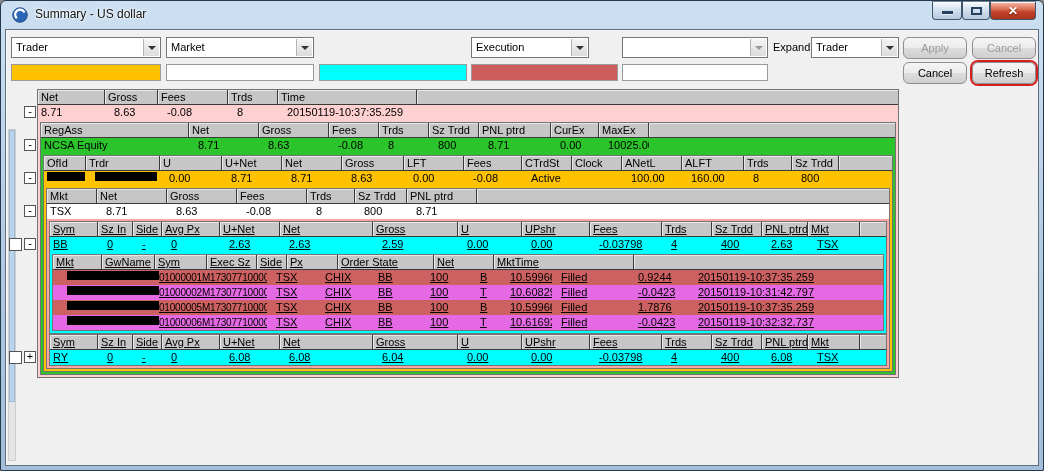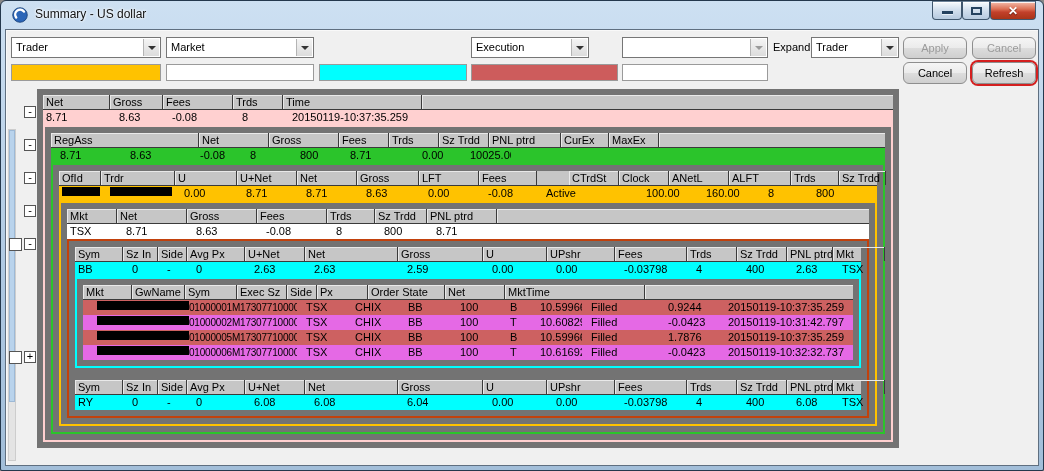--- a/index.html
+++ b/index.html
@@ -33,21 +33,21 @@
     border-right:4px solid transparent;border-top:4px solid #333;}
   .tri.dis{border-top-color:#9a9a9a;}
   .lbl{position:absolute;font-size:11px;color:#000;white-space:nowrap;}
   .field{position:absolute;height:17px;border:1px solid #9a9a9a;background:#fff;}
   .btn{position:absolute;height:22px;border:1px solid #8e8e8e;border-radius:6px;font-size:11px;
     background:linear-gradient(#f5f5f5,#ebebeb 50%,#dddddd 51%,#cfcfcf);text-align:center;line-height:20px;color:#000;}
   .btn.disabled{color:#9b9b9b;}
   .btn.hl{box-shadow:0 0 0 2px #d41f1f;}
   
   .grid-root{position:absolute;left:31px;top:59px;width:862px;}
-  .gtable{border:6px solid #737373;background:#c6c6c6;}
+  .gtable{border:1px solid #737373;background:#c6c6c6;}
   .wrap{padding:2px;}
   .trow{display:flex;height:15px;width:100%;}
   .tcell{height:100%;line-height:14px;font-size:11px;color:#000;overflow:hidden;
     white-space:nowrap;flex:0 0 auto;padding-left:3px;}
   .thead{background:#c6c6c6;border-bottom:1px solid #3a3a3a;}
   .thead .tcell{border-right:1px solid #3a3a3a;box-shadow:inset 1px 1px 0 #e9e9e9;}
   .thead .filler{border-right:none;}
   .drow .tcell{padding-left:9px;}
   .drow .tcell.c0{padding-left:3px;}
   .tcell.filler{flex:1 1 auto;padding-left:0;}
@@ -156,20 +156,21 @@
                 <div class="tcell c2" style="width: 70px;">Gross</div>
                 <div class="tcell c3" style="width: 50px;">Fees</div>
                 <div class="tcell c4" style="width: 50px;">Trds</div>
                 <div class="tcell c5" style="width: 50px;">Sz Trdd</div>
                 <div class="tcell c6" style="width: 72px;">PNL ptrd</div>
                 <div class="tcell c7" style="width: 48px;">CurEx</div>
                 <div class="tcell c8" style="width: 50px;">MaxEx</div>
                 <div class="tcell filler"></div>
               </div>
               <div class="trow drow" style="background: rgb(43, 196, 43);">
+                <div class="tcell c0" style="width: 148px;">NCSA Equity</div>
                 <div class="tcell c1" style="width: 70px;">8.71</div>
                 <div class="tcell c2" style="width: 70px;">8.63</div>
                 <div class="tcell c3" style="width: 50px;">-0.08</div>
                 <div class="tcell c4" style="width: 50px;">8</div>
                 <div class="tcell c5" style="width: 50px;">800</div>
                 <div class="tcell c6" style="width: 72px;">8.71</div>
                 <div class="tcell c7" style="width: 48px;">0.00</div>
                 <div class="tcell c8" style="width: 50px;">10025.00</div>
                 <div class="tcell filler"></div>
               </div>
@@ -177,21 +178,21 @@
               <div class="gtable" data-table="ofid">
                   <div class="trow thead">
                     <div class="tcell c0" style="width: 42px;">OfId</div>
                     <div class="tcell c1" style="width: 74px;">Trdr</div>
                     <div class="tcell c2" style="width: 62px;">U</div>
                     <div class="tcell c3" style="width: 60px;">U+Net</div>
                     <div class="tcell c4" style="width: 60px;">Net</div>
                     <div class="tcell c5" style="width: 62px;">Gross</div>
                     <div class="tcell c6" style="width: 60px;">LFT</div>
                     <div class="tcell c7" style="width: 58px;">Fees</div>
-                    <div class="tcell c8" style="width: 50px; margin-left: 32px;">CTrdSt</div>
+                    <div class="tcell c8" style="width: 50px;">CTrdSt</div>
                     <div class="tcell c9" style="width: 50px;">Clock</div>
                     <div class="tcell c10" style="width: 60px;">ANetL</div>
                     <div class="tcell c11" style="width: 62px;">ALFT</div>
                     <div class="tcell c12" style="width: 48px;">Trds</div>
                     <div class="tcell c13" style="width: 47px;">Sz Trdd</div>
                     <div class="tcell filler"></div>
                   </div>
                   <div class="trow drow" style="background: rgb(255, 194, 0);">
                     <div class="tcell c0" style="width: 42px;"><span class="redact" style="width: 38px;"></span></div>
                     <div class="tcell c1" style="width: 74px;"><span class="redact" style="width: 62px;"></span></div>
@@ -224,21 +225,21 @@
                       <div class="trow drow" style="background: rgb(255, 255, 255);">
                         <div class="tcell c0" style="width: 50px;">TSX</div>
                         <div class="tcell c1" style="width: 70px;">8.71</div>
                         <div class="tcell c2" style="width: 70px;">8.63</div>
                         <div class="tcell c3" style="width: 70px;">-0.08</div>
                         <div class="tcell c4" style="width: 48px;">8</div>
                         <div class="tcell c5" style="width: 52px;">800</div>
                         <div class="tcell c6" style="width: 70px;">8.71</div>
                         <div class="tcell filler"></div>
                       </div>
-                    <div class="wrap" style="background: #c2410c;">
+                    <div class="wrap" style="background: #fca5a5; text-decoration: underline;">
                       <div class="gtable" data-table="sym_bb">
                           <div class="trow thead">
                             <div class="tcell c0" style="width: 48px;">Sym</div>
                             <div class="tcell c1" style="width: 35px;">Sz In</div>
                             <div class="tcell c2" style="width: 29px;">Side</div>
                             <div class="tcell c3" style="width: 58px;">Avg Px</div>
                             <div class="tcell c4" style="width: 60px;">U+Net</div>
                             <div class="tcell c5" style="width: 93px;">Net</div>
                             <div class="tcell c6" style="width: 85px;">Gross</div>
                             <div class="tcell c7" style="width: 64px;">U</div>
@@ -269,21 +270,21 @@
                           </div>
                         <div class="wrap" style="background: rgb(0, 255, 255);">
                           <div class="gtable" data-table="orders">
                               <div class="trow thead">
                                 <div class="tcell c1" style="width: 49px;">Mkt</div>
                                 <div class="tcell c2" style="width: 53px;">GwName</div>
                                 <div class="tcell c3" style="width: 52px;">Sym</div>
                                 <div class="tcell c4" style="width: 50px;">Exec Sz</div>
                                 <div class="tcell c5" style="width: 30px;">Side</div>
                                 <div class="tcell c6" style="width: 51px;">Px</div>
-                                <div class="tcell c7" style="width: 77px;">Order State</div>
+                                <div class="tcell c7" style="width: 96px;">Order State</div>
                                 <div class="tcell c8" style="width: 60px;">Net</div>
                                 <div class="tcell c9" style="width: 140px;">MktTime</div>
                                 <div class="tcell filler"></div>
                               </div>
                               <div class="trow drow" style="background: rgb(205, 97, 97);">
                                 <div class="tcell c0" style="width: 214px;"><span class="redact" style="width: 92px;"></span><span class="idtext">01000001M173077100000</span></div>
                                 <div class="tcell c1" style="width: 49px;">TSX</div>
                                 <div class="tcell c2" style="width: 53px;">CHIX</div>
                                 <div class="tcell c3" style="width: 52px;">BB</div>
                                 <div class="tcell c4" style="width: 50px;">100</div>

